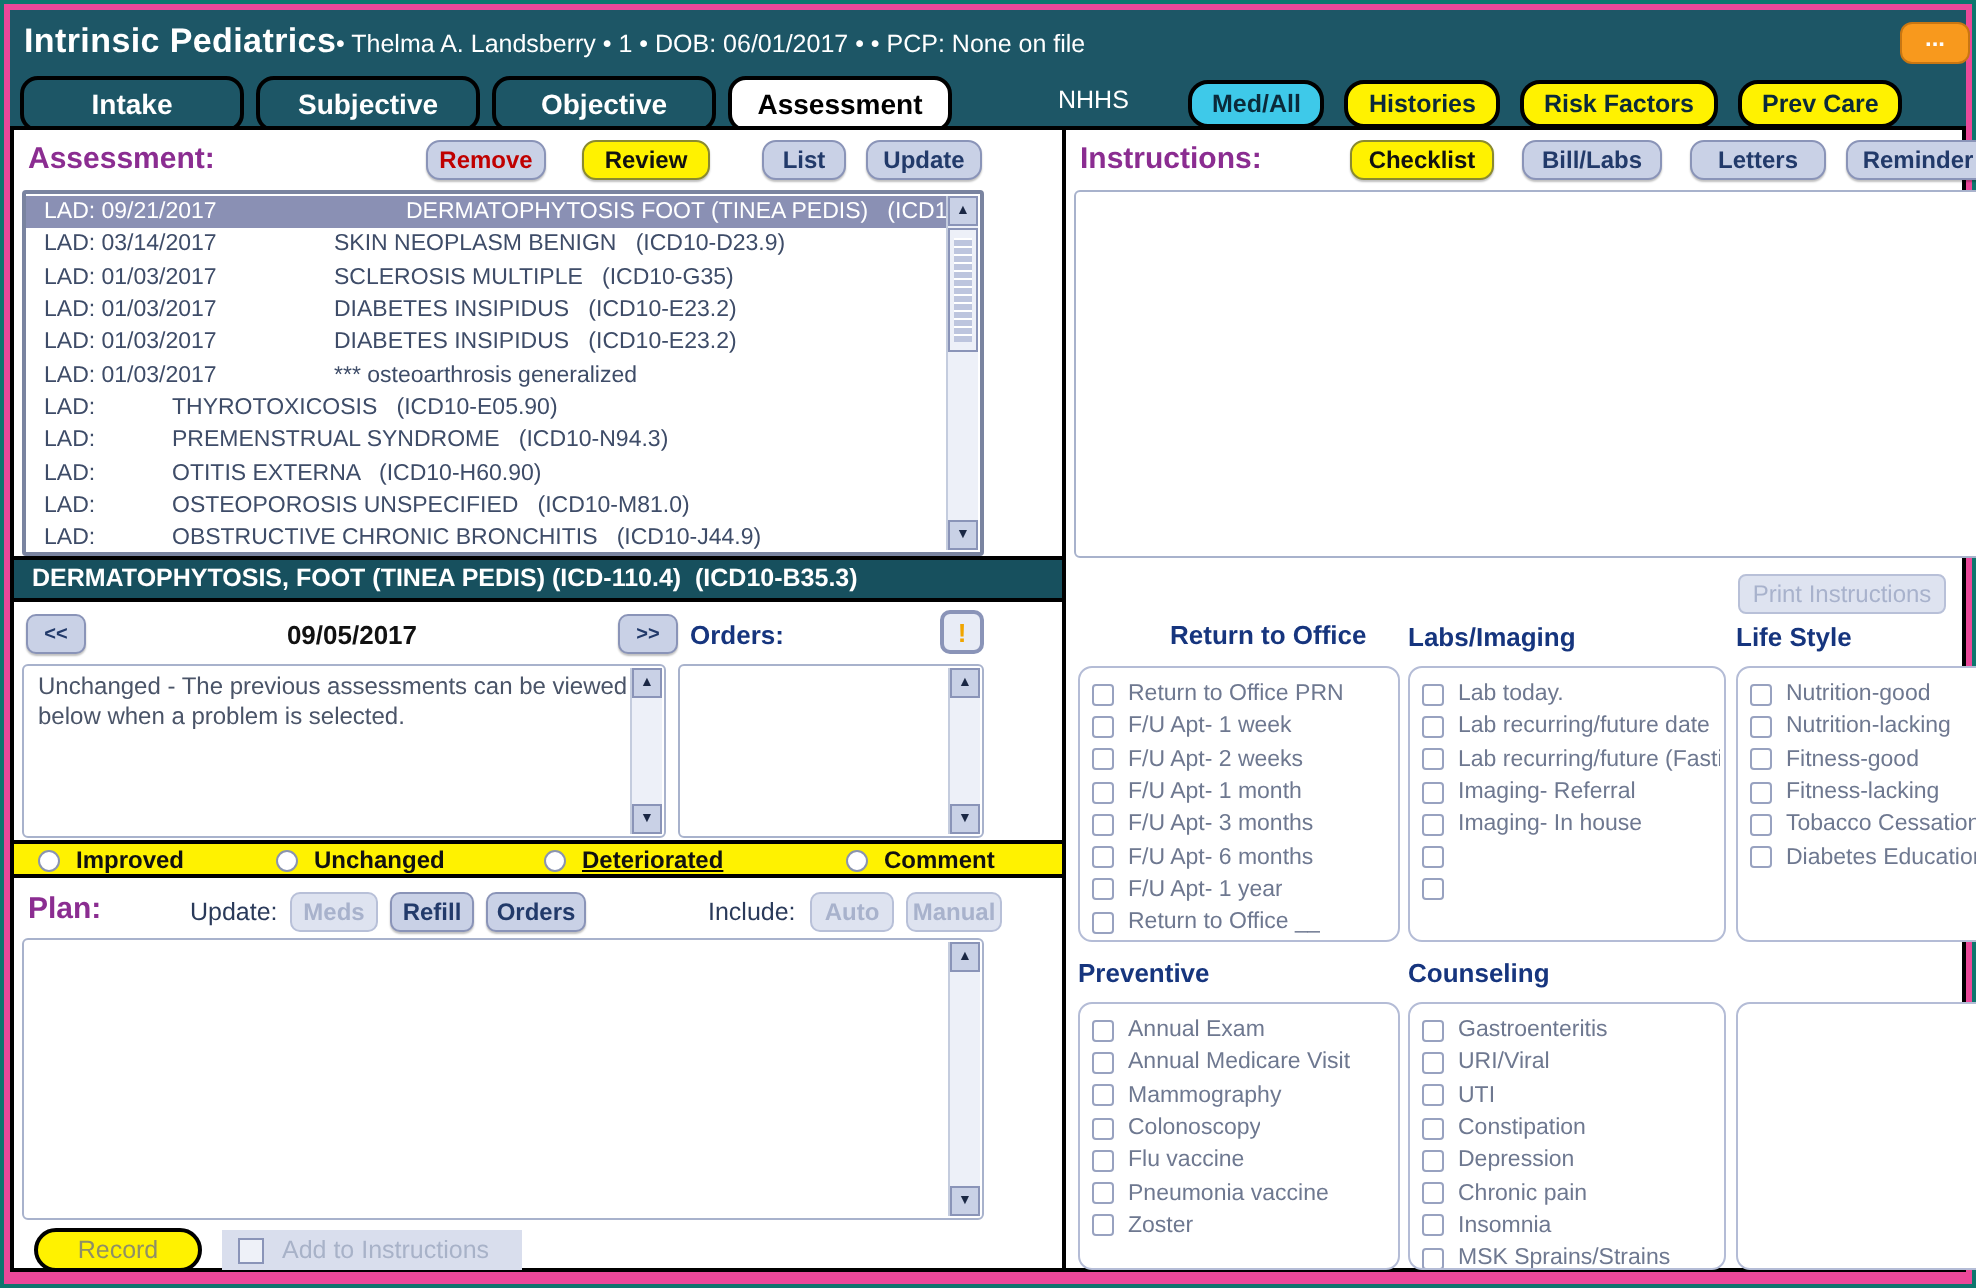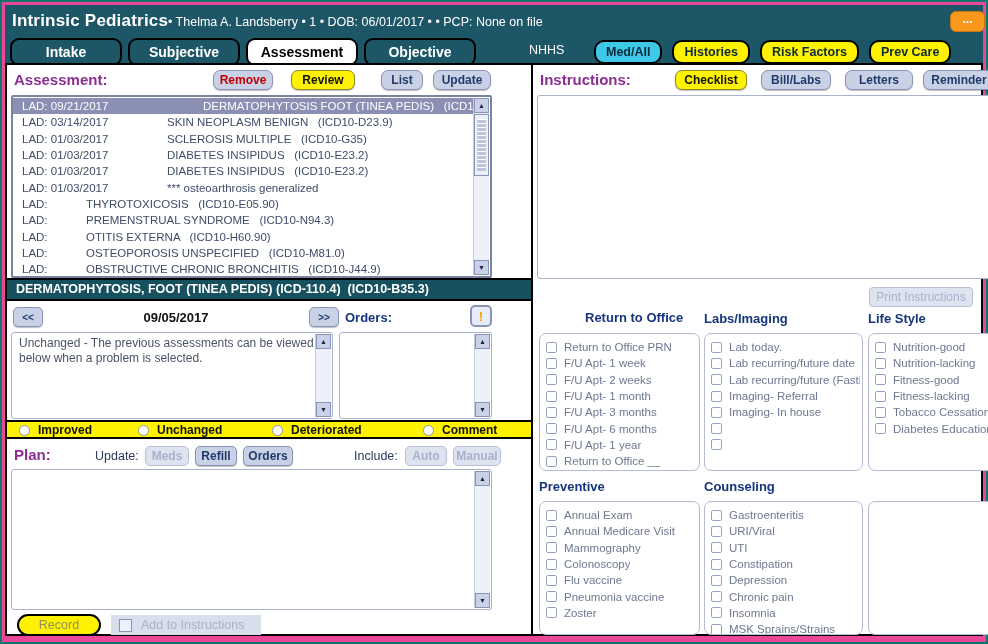--- a/index.html
+++ b/index.html
@@ -73,22 +73,22 @@
 <div class="window">
   <div class="chrome"></div>
 
   <div class="app-title">Intrinsic Pediatrics</div>
   <div class="patient-info">• Thelma A. Landsberry • 1 • DOB: 06/01/2017 •  • PCP: None on file</div>
   <div class="menu-btn">...</div>
 
   <div class="tab-bar" id="tab-bar">
       <div class="tab">Intake</div>
       <div class="tab">Subjective</div>
+      <div class="tab">Objective</div>
       <div class="tab active">Assessment</div>
-      <div class="tab">Objective</div>
     </div>
   <div class="clinic-label">NHHS</div>
   <div class="top-buttons" id="top-buttons">
       <div class="top-btn" style="background: rgb(62, 201, 233);">Med/All</div>
       <div class="top-btn" style="background: rgb(255, 242, 0);">Histories</div>
       <div class="top-btn" style="background: rgb(255, 242, 0);">Risk Factors</div>
       <div class="top-btn" style="background: rgb(255, 242, 0);">Prev Care</div>
     </div>
 
   <div class="main">
@@ -146,21 +146,21 @@
 
       <div class="status-bar" id="status-bar">
           <div class="radio-opt" style="left: 12px;">
             <div class="radio"></div>
             <span>Improved</span>
           </div>
           <div class="radio-opt" style="left: 131px;">
             <div class="radio"></div>
             <span>Unchanged</span>
           </div>
-          <div class="radio-opt" style="left: 265px;">
+          <div class="radio-opt" style="left: 265px; text-decoration: underline;">
             <div class="radio"></div>
             <span>Deteriorated</span>
           </div>
           <div class="radio-opt" style="left: 416px;">
             <div class="radio"></div>
             <span>Comment</span>
           </div>
         </div>
 
       <div class="sec-title" style="position:absolute;left:7px;top:381px;">Plan:</div>

